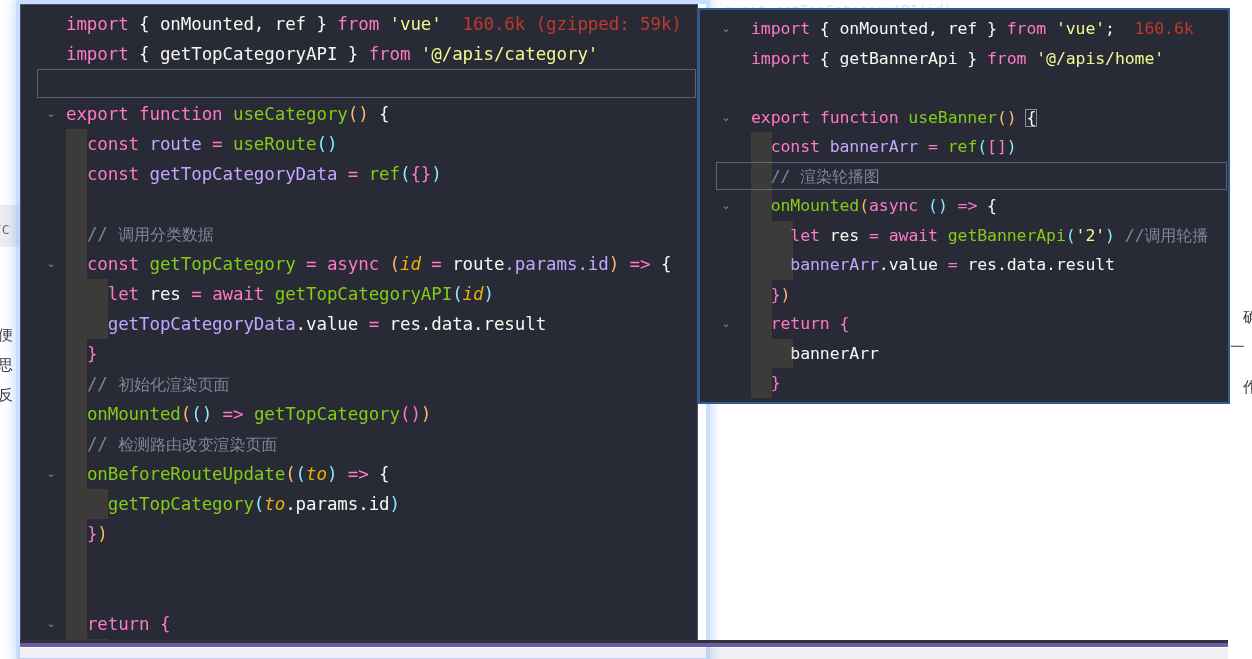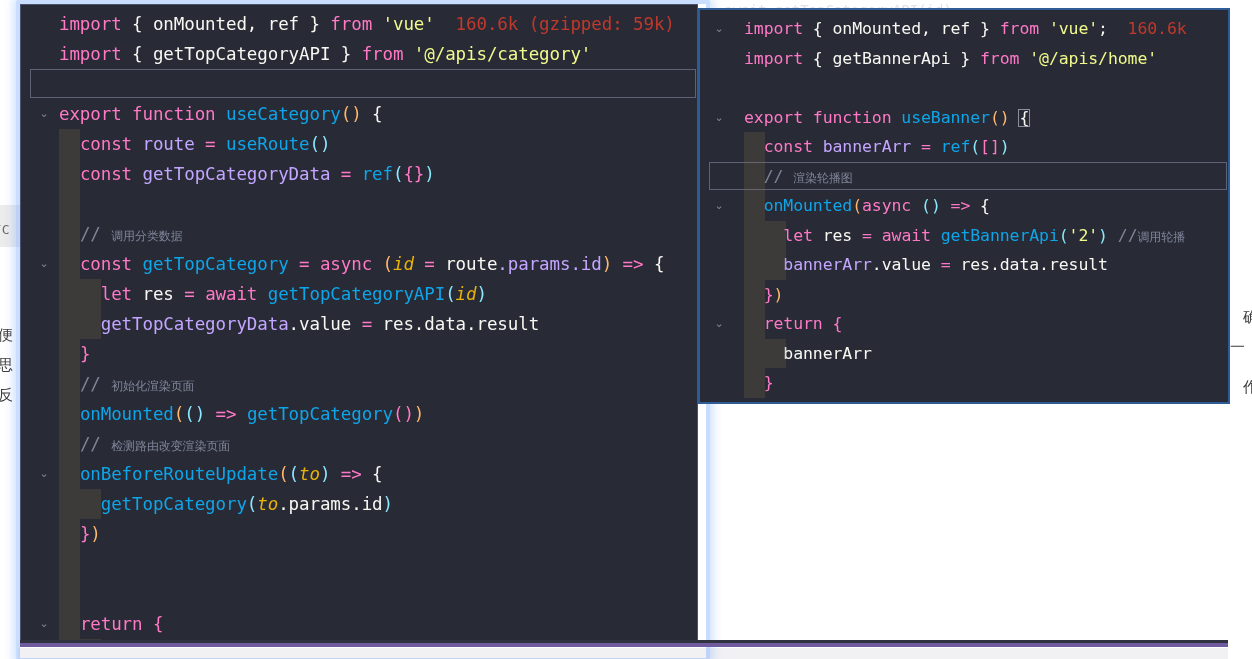--- a/index.html
+++ b/index.html
@@ -86,21 +86,21 @@
 
   
   #pane-right{
     left:698px;top:8px;width:532px;height:396px;
     border:2px solid #2f5c96;
   }
 
   
   .code{
     position:absolute;left:0;top:0;right:0;bottom:0;
-    padding:4px 0 0 8px;
+    padding:4px 0 0 15px;
     font-size:17.5px;
     line-height:30px;
     white-space:pre;
     color:#f8f8f2;
     letter-spacing:-0.1px;
   }
   #pane-right .code{font-size:16.5px;line-height:29.5px;}
 
   .line{position:relative;height:30px;padding-left:30px;box-sizing:border-box;}
   #pane-right .line{height:29.5px;padding-left:36px;}
@@ -132,35 +132,35 @@
   #pane-right .cur{height:28px;}
 
   
   .bmatch{
     display:inline-block;border:1px solid #8b8f9e;
     margin:0 -1px;padding:0 0px;line-height:1;
   }
 
   
   .kw{color:#ff79c6;}          
-  .fn{color:#0ea5e9;}          
+  .fn{color:#84cc16;}          
   .var{color:#f8f8f2;}         
   .prop{color:#c3a6ff;}        
   .str{color:#f1fa8c;}         
   .punct{color:#f8f8f2;}       
   .paren{color:#ffb86c;}       
   .paren2{color:#8be9fd;}      
   .paren3{color:#ff79c6;}      
   .param{color:#eab308;font-style:italic;}  
   .cmt{color:#7f8598;}         
   .cost{color:#c0392b;}        
   .op{color:#ff79c6;}          
 
   
-  .cjk{font-family:"DejaVu Sans","Liberation Sans",sans-serif;font-size:12px;}
+  .cjk{font-family:"DejaVu Sans","Liberation Sans",sans-serif;font-size:16px;}
 </style>
 </head>
 <body>
 
 <div id="bg-layer"></div>
 
 <div id="bg-doc-left"></div>
 <div id="bg-doc-left-top"></div>
 <div class="bg-frag" id="bg-frag-path">a/C</div>
 <div class="bg-frag" id="bg-frag-l1">便</div>

